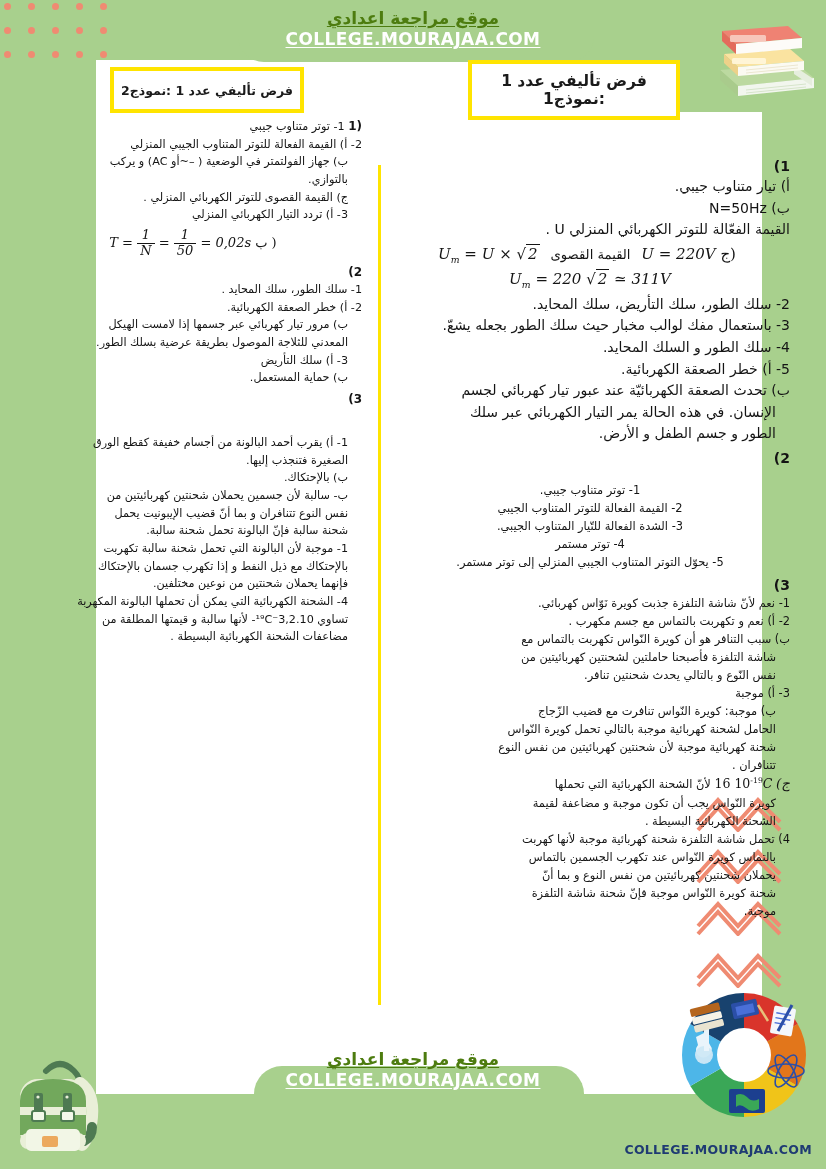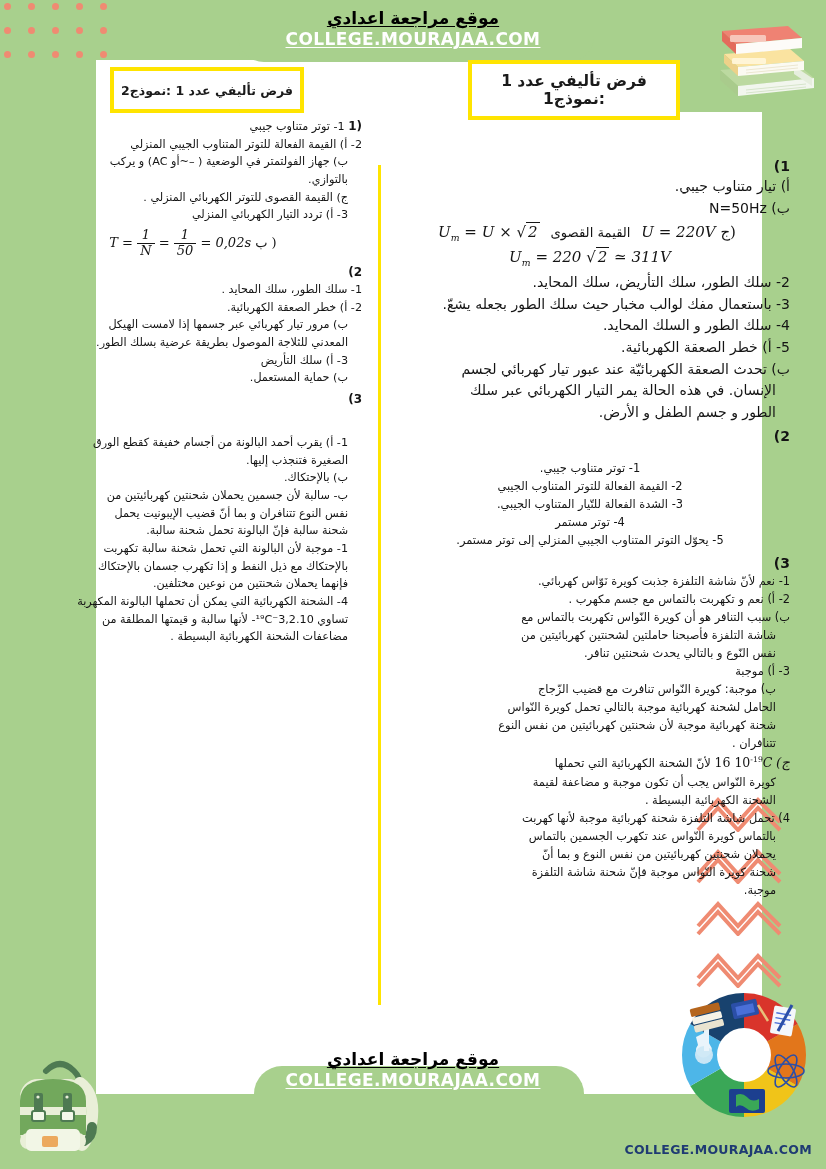--- a/index.html
+++ b/index.html
@@ -27,21 +27,21 @@
 
   
   .chev-wrap{position:absolute;right:14px;top:790px;width:120px;height:260px;}
   .chev{position:absolute;width:96px;height:42px;}
   .chev svg{display:block;}
 
   
   .brandTop{position:absolute;left:0;top:8px;width:826px;text-align:center;z-index:6;}
   .brandBot{position:absolute;left:0;bottom:78px;width:826px;text-align:center;z-index:6;}
   .brand-ar{
-    color:#000000;font-size:17px;font-weight:bold;letter-spacing:.4px;
+    color:#4d7c0f;font-size:17px;font-weight:bold;letter-spacing:.4px;
     text-decoration:underline;text-underline-offset:2px;direction:rtl;
     line-height:1.25;
   }
   .brand-en{
     color:#ffffff;font-size:17px;font-weight:bold;letter-spacing:.4px;
     text-decoration:underline;text-underline-offset:2px;line-height:1.25;
   }
 
   
   .title-box{
@@ -325,20 +325,21 @@
     <p class="ln indent">4- الشحنة الكهربائية التي يمكن أن تحملها البالونة المكهربة</p>
     <p class="ln indent">تساوي 3,2.10⁻¹⁹C- لأنها سالبة و قيمتها المطلقة من</p>
     <p class="ln indent">مضاعفات الشحنة الكهربائية البسيطة .</p>
   </div>
 
   <div class="col col-right">
 
     <p class="sec">(1</p>
     <p class="ln">أ) تيار متناوب جيبي.</p>
     <p class="ln">ب) N=50Hz</p>
+    <p class="ln">القيمة الفعّالة للتوتر الكهربائي المنزلي U .</p>
 
     <div class="formula">
       <span>U</span><sub>m</sub>
       <span>=</span>
       <span>U</span>
       <span>×</span>
       <span>√</span><span class="rad">2</span>
       <span style="font-style:normal;font-size:.88em;margin:0 6px">القيمة القصوى</span>
       <span>U</span>
       <span>=</span>

